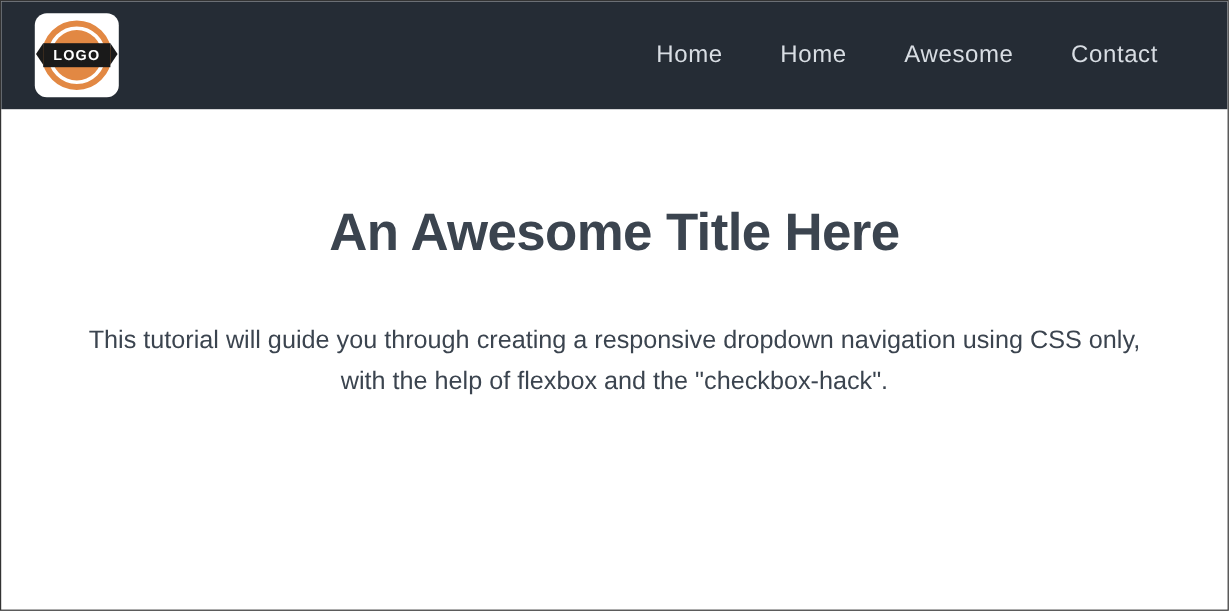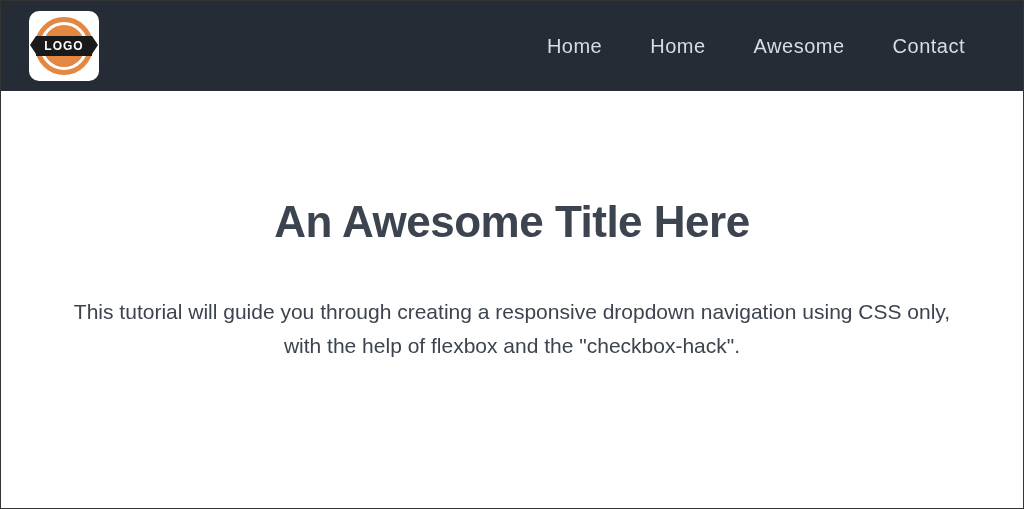--- a/index.html
+++ b/index.html
@@ -87,21 +87,20 @@
     .nav-link {
       color: #d8dde3;
       font-size: 20px;
       font-weight: 400;
       letter-spacing: 0.5px;
       cursor: pointer;
     }
     .content {
       text-align: center;
       padding: 78px 60px 0;
-      margin-top: 28px;
     }
     .title {
       font-size: 44px;
       font-weight: 700;
       color: #3b444f;
       letter-spacing: -0.5px;
       margin-bottom: 48px;
     }
     .subtitle {
       font-size: 21px;

